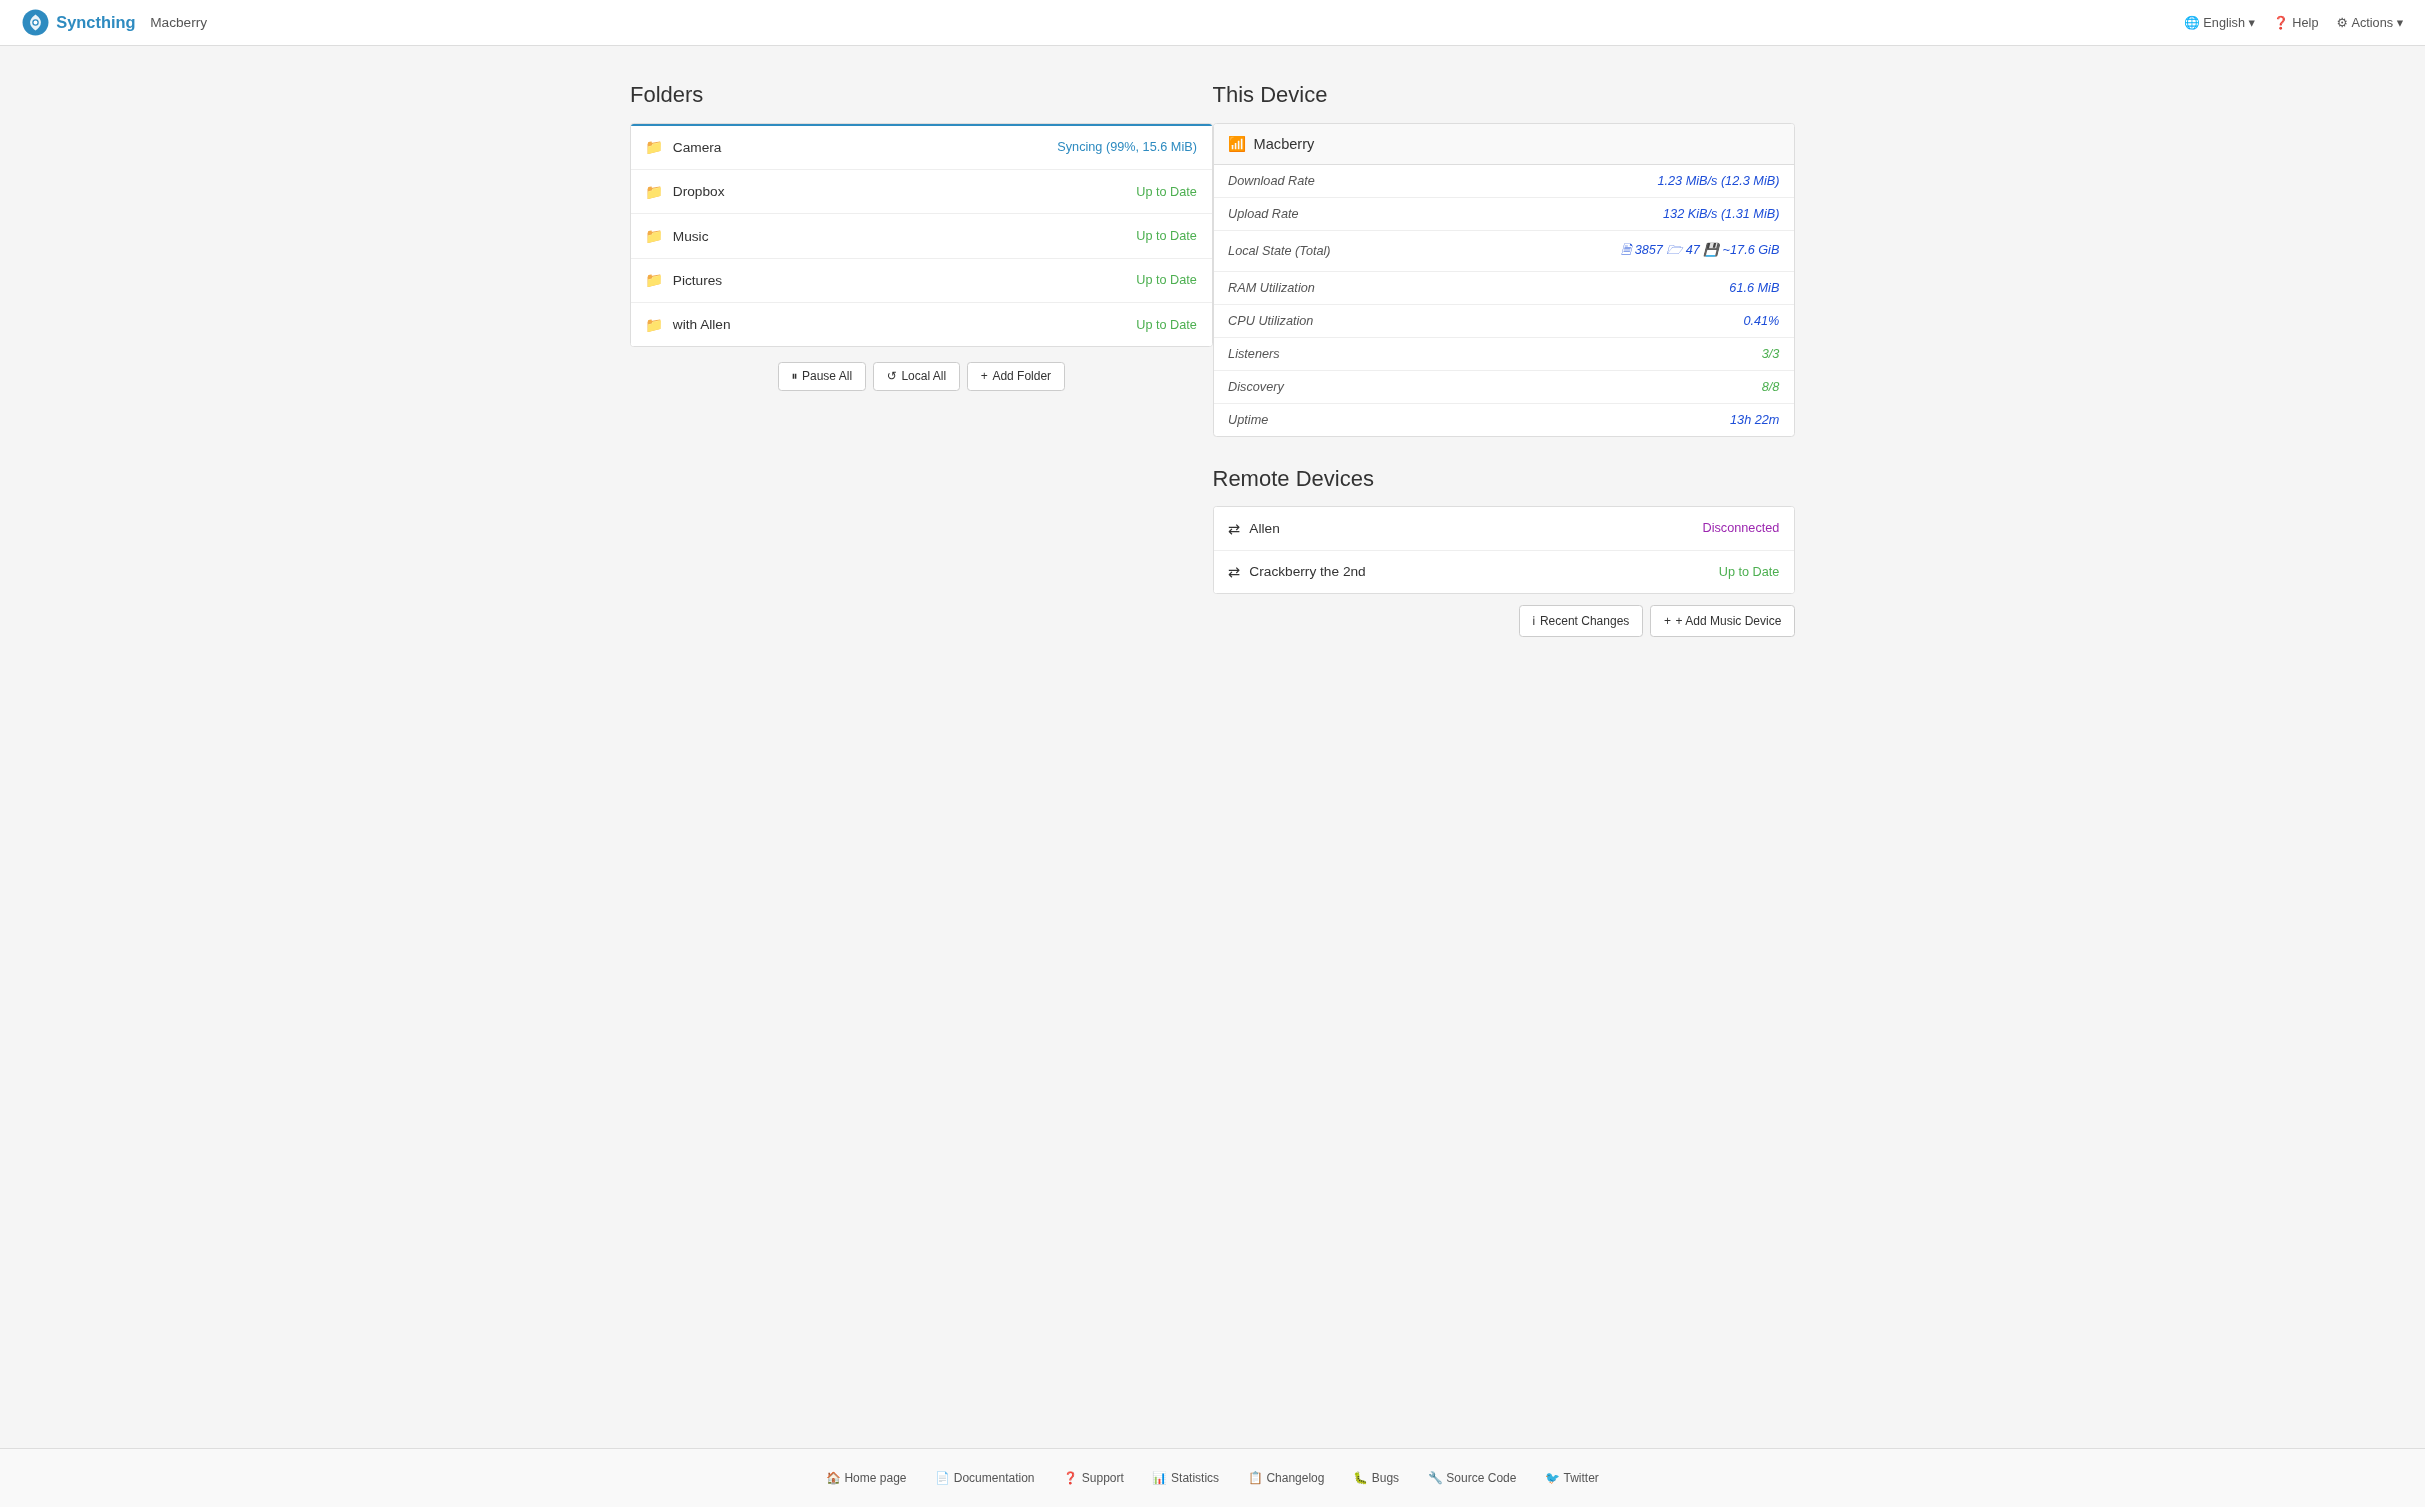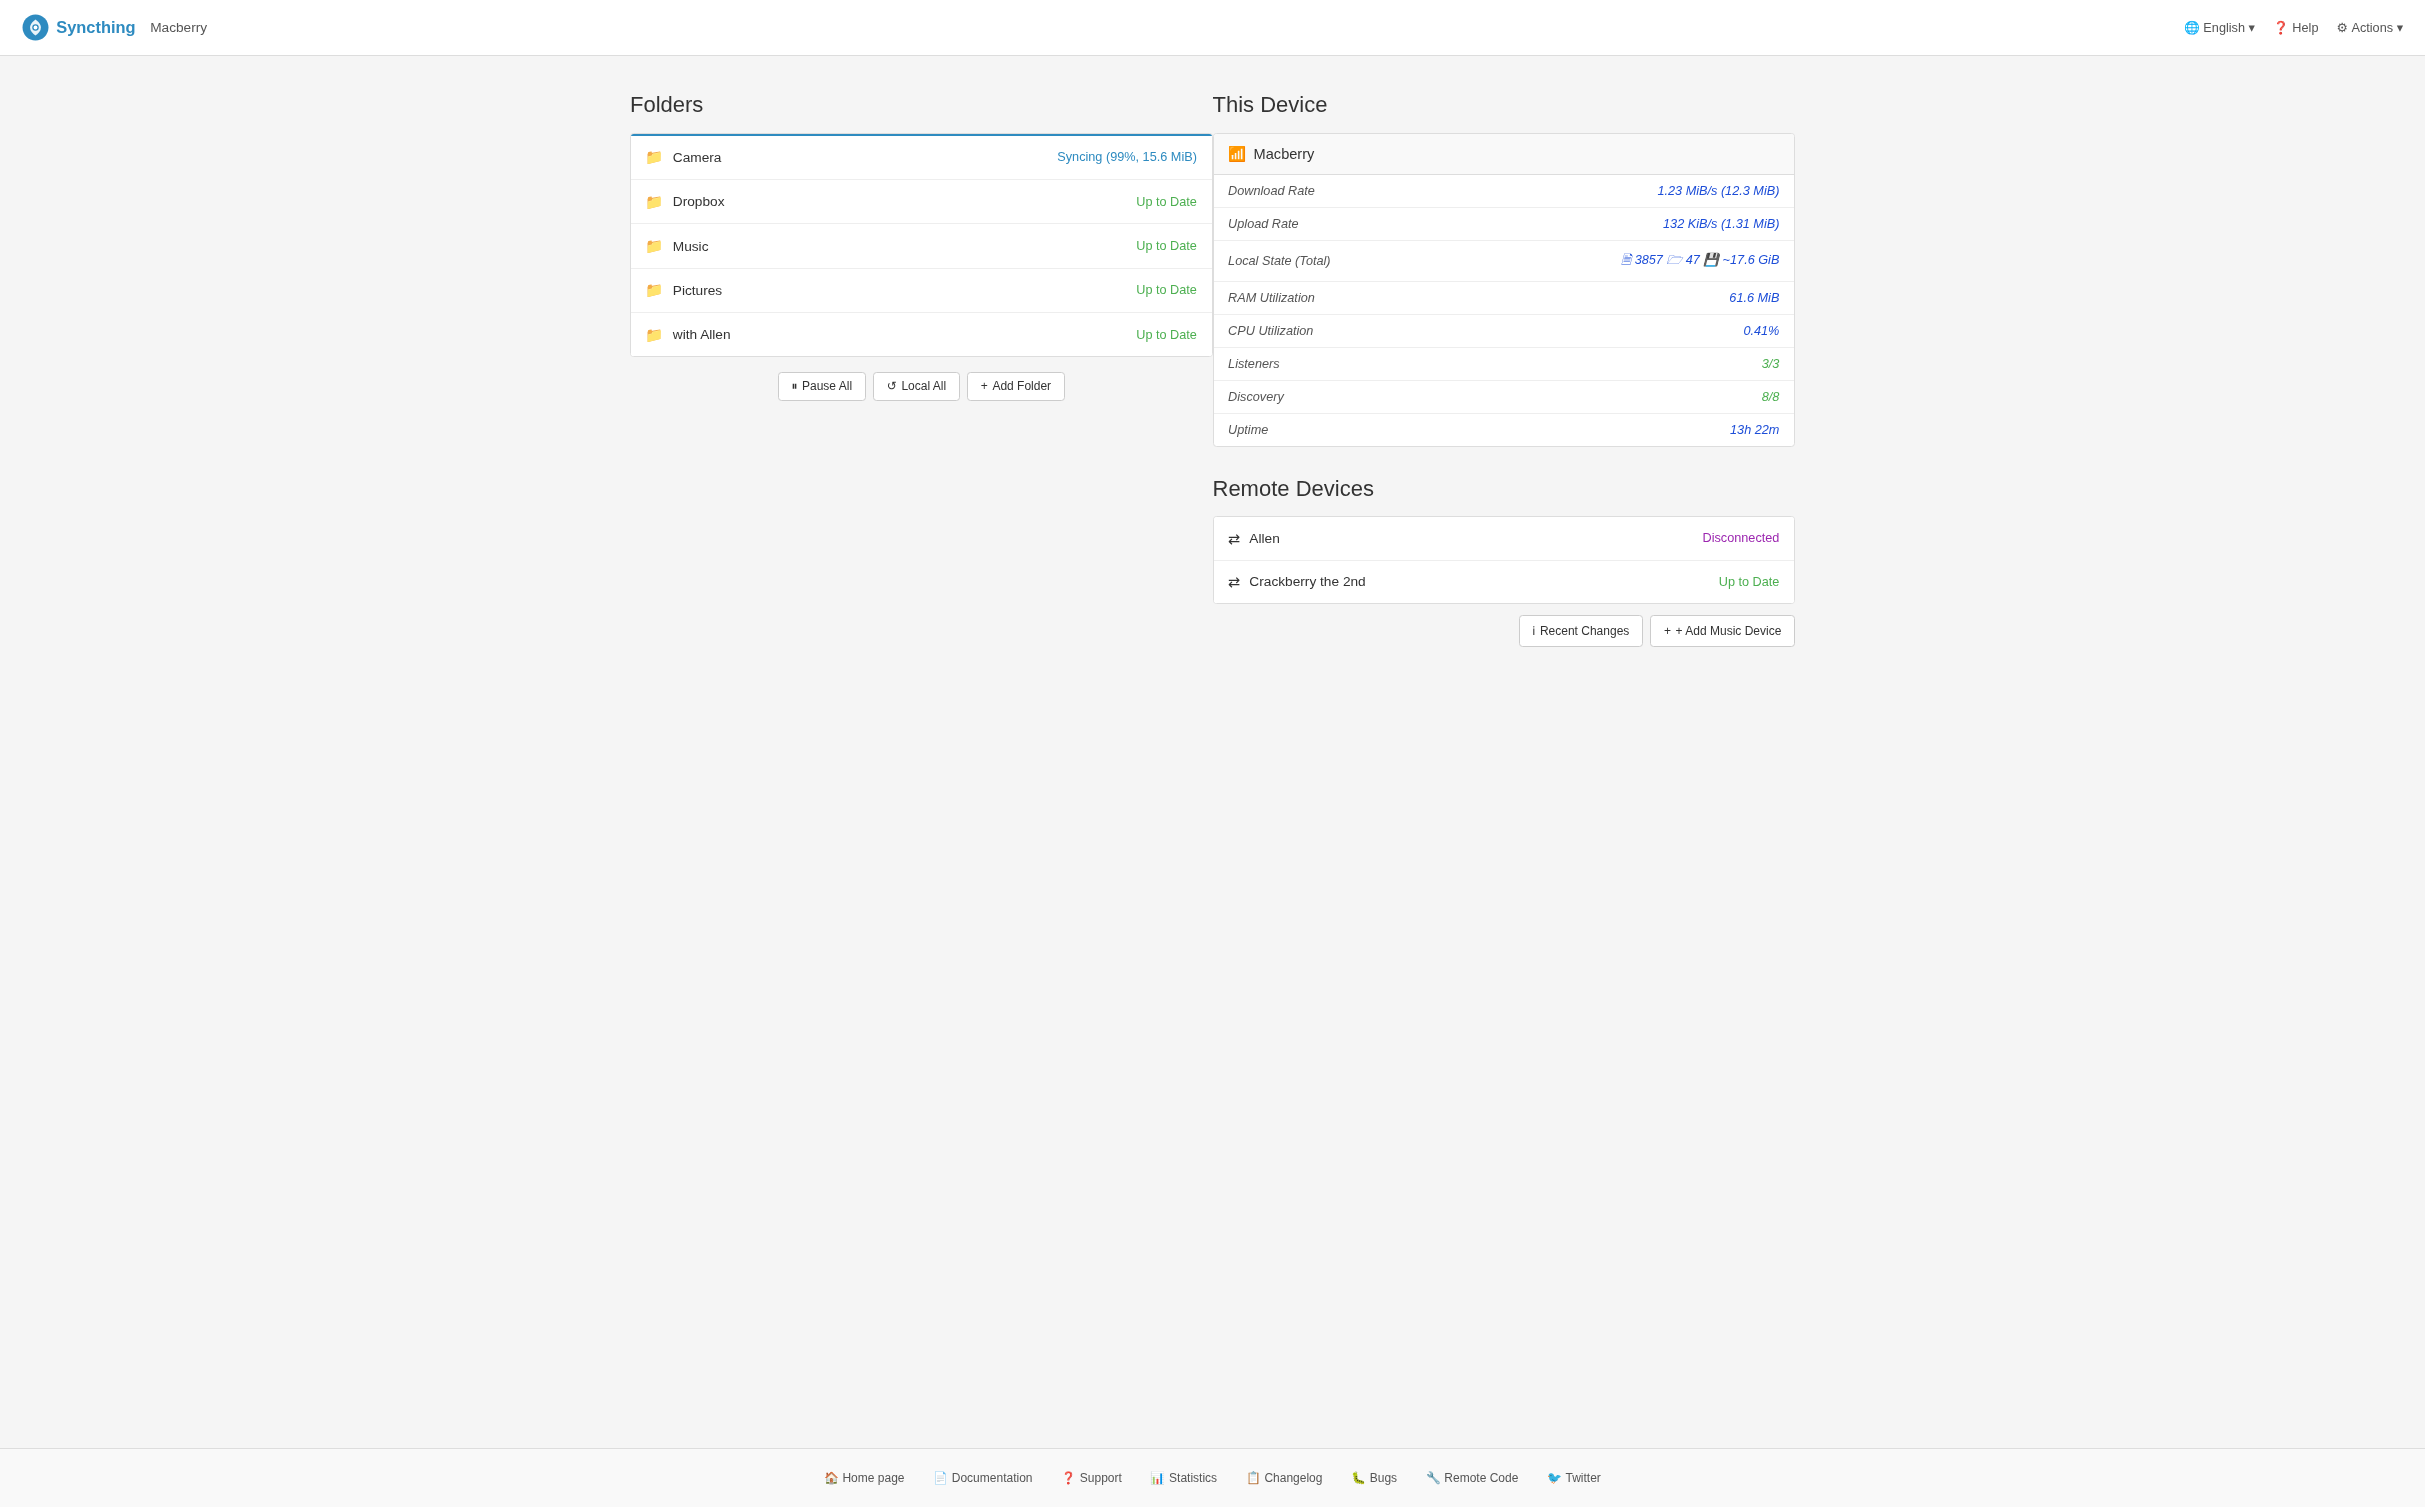--- a/index.html
+++ b/index.html
@@ -1,19 +1,19 @@
 <!DOCTYPE html>
 <html style="font-size:14.6px"><head>
   <meta charset="utf-8">
   <style>
     * { box-sizing: border-box; margin: 0; padding: 0; }
     body { font-family: -apple-system, BlinkMacSystemFont, "Segoe UI", Helvetica, Arial, sans-serif; font-size: 12.7px; color: #333; background: #f5f5f5; min-height: 100vh; display: flex; flex-direction: column; }
 
     
-    .navbar { background: #fff; border-bottom: 0.9px solid #ddd; padding: 0 22px; display: flex; align-items: center; height: 56px; }
+    .navbar { background: #fff; border-bottom: 0.9px solid #ddd; padding: 0 22px; display: flex; align-items: center; height: 46px; }
     .navbar-brand { display: flex; align-items: center; gap: 7.3px; font-size: 16.4px; font-weight: 600; color: #2e8bc0; margin-right: 14.6px; }
     .navbar-brand .logo { width: 27px; height: 27px; }
     .navbar-hostname { font-size: 13.7px; color: #555; }
     .navbar-right { margin-left: auto; display: flex; align-items: center; gap: 18px; }
     .navbar-link { color: #555; text-decoration: none; display: flex; align-items: center; gap: 3.6px; cursor: pointer; font-size: 12.7px; }
 
     
     .main-content { flex: 1; padding: 36px 55px; display: grid; grid-template-columns: 1fr 1fr; max-width: 1275px; margin: 0 auto; width: 100%; }
 
     
@@ -219,16 +219,16 @@
   </div>
 </div>
 
 <footer class="footer" id="footer-links">
     <a class="footer-link">🏠 Home page</a>
     <a class="footer-link">📄 Documentation</a>
     <a class="footer-link">❓ Support</a>
     <a class="footer-link">📊 Statistics</a>
     <a class="footer-link">📋 Changelog</a>
     <a class="footer-link">🐛 Bugs</a>
-    <a class="footer-link">🔧 Remote Code</a>
+    <a class="footer-link">🔧 Source Code</a>
     <a class="footer-link">🐦 Twitter</a>
   </footer>
 
 
 </body></html>

